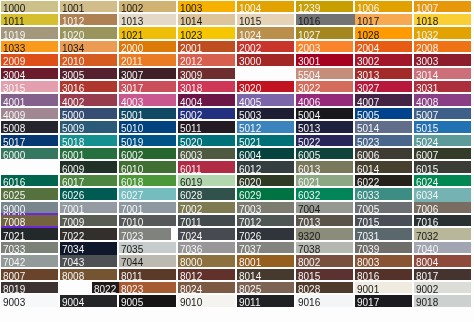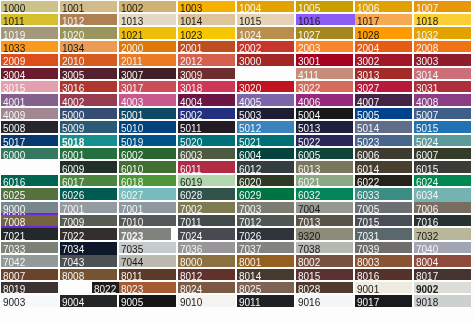--- a/index.html
+++ b/index.html
@@ -42,21 +42,21 @@
     <div class="swatch" style="left: 119px; top: 0.7px; width: 57px; height: 11.4px; background: rgb(208, 178, 114);">
       <span class="code" style="color: rgb(26, 26, 26);">1002</span>
     </div>
     <div class="swatch" style="left: 178px; top: 0.7px; width: 57px; height: 11.4px; background: rgb(246, 176, 0);">
       <span class="code" style="color: rgb(26, 26, 26);">1003</span>
     </div>
     <div class="swatch" style="left: 237px; top: 0.7px; width: 57px; height: 11.4px; background: rgb(226, 163, 0);">
       <span class="code" style="color: rgb(245, 245, 245);">1004</span>
     </div>
     <div class="swatch" style="left: 296px; top: 0.7px; width: 57px; height: 11.4px; background: rgb(200, 159, 0);">
-      <span class="code" style="color: rgb(245, 245, 245);">1005</span>
+      <span class="code" style="color: rgb(245, 245, 245);">1239</span>
     </div>
     <div class="swatch" style="left: 355px; top: 0.7px; width: 57px; height: 11.4px; background: rgb(225, 161, 0);">
       <span class="code" style="color: rgb(245, 245, 245);">1006</span>
     </div>
     <div class="swatch" style="left: 414px; top: 0.7px; width: 57px; height: 11.4px; background: rgb(232, 150, 10);">
       <span class="code" style="color: rgb(245, 245, 245);">1007</span>
     </div>
     <div class="swatch" style="left: 1px; top: 14.09px; width: 57px; height: 11.4px; background: rgb(213, 191, 46);">
       <span class="code" style="color: rgb(26, 26, 26);">1011</span>
     </div>
@@ -65,21 +65,21 @@
     </div>
     <div class="swatch" style="left: 119px; top: 14.09px; width: 57px; height: 11.4px; background: rgb(227, 217, 198);">
       <span class="code" style="color: rgb(26, 26, 26);">1013</span>
     </div>
     <div class="swatch" style="left: 178px; top: 14.09px; width: 57px; height: 11.4px; background: rgb(221, 196, 154);">
       <span class="code" style="color: rgb(26, 26, 26);">1014</span>
     </div>
     <div class="swatch" style="left: 237px; top: 14.09px; width: 57px; height: 11.4px; background: rgb(230, 210, 181);">
       <span class="code" style="color: rgb(26, 26, 26);">1015</span>
     </div>
-    <div class="swatch" style="left: 296px; top: 14.09px; width: 76px; height: 11.4px; background: #8b5cf6;">
+    <div class="swatch" style="left: 296px; top: 14.09px; width: 76px; height: 11.4px; background: #737373;">
       <span class="code" style="color: rgb(26, 26, 26);">1016</span>
     </div>
     <div class="swatch" style="left: 355px; top: 14.09px; width: 57px; height: 11.4px; background: rgb(246, 169, 80);">
       <span class="code" style="color: rgb(26, 26, 26);">1017</span>
     </div>
     <div class="swatch" style="left: 414px; top: 14.09px; width: 57px; height: 11.4px; background: rgb(250, 207, 52);">
       <span class="code" style="color: rgb(26, 26, 26);">1018</span>
     </div>
     <div class="swatch" style="left: 1px; top: 27.48px; width: 57px; height: 11.4px; background: rgb(163, 151, 124);">
       <span class="code" style="color: rgb(245, 245, 245);">1019</span>
@@ -159,21 +159,21 @@
     <div class="swatch" style="left: 60px; top: 67.65px; width: 57px; height: 11.4px; background: rgb(85, 33, 46);">
       <span class="code" style="color: rgb(245, 245, 245);">3005</span>
     </div>
     <div class="swatch" style="left: 119px; top: 67.65px; width: 57px; height: 11.4px; background: rgb(63, 32, 39);">
       <span class="code" style="color: rgb(245, 245, 245);">3007</span>
     </div>
     <div class="swatch" style="left: 178px; top: 67.65px; width: 57px; height: 11.4px; background: rgb(110, 45, 47);">
       <span class="code" style="color: rgb(245, 245, 245);">3009</span>
     </div>
     <div class="swatch" style="left: 296px; top: 67.65px; width: 57px; height: 11.4px; background: rgb(198, 141, 122);">
-      <span class="code" style="color: rgb(245, 245, 245);">4111</span>
+      <span class="code" style="color: rgb(245, 245, 245);">5504</span>
     </div>
     <div class="swatch" style="left: 355px; top: 67.65px; width: 57px; height: 11.4px; background: rgb(162, 43, 41);">
       <span class="code" style="color: rgb(245, 245, 245);">3013</span>
     </div>
     <div class="swatch" style="left: 414px; top: 67.65px; width: 57px; height: 11.4px; background: rgb(205, 111, 120);">
       <span class="code" style="color: rgb(245, 245, 245);">3014</span>
     </div>
     <div class="swatch" style="left: 1px; top: 81.04px; width: 57px; height: 11.4px; background: rgb(228, 159, 174);">
       <span class="code" style="color: rgb(245, 245, 245);">3015</span>
     </div>
@@ -267,21 +267,21 @@
     <div class="swatch" style="left: 355px; top: 121.21px; width: 57px; height: 11.4px; background: rgb(96, 110, 140);">
       <span class="code" style="color: rgb(245, 245, 245);">5014</span>
     </div>
     <div class="swatch" style="left: 414px; top: 121.21px; width: 57px; height: 11.4px; background: rgb(34, 113, 179);">
       <span class="code" style="color: rgb(245, 245, 245);">5015</span>
     </div>
     <div class="swatch" style="left: 1px; top: 134.6px; width: 57px; height: 11.4px; background: rgb(6, 57, 113);">
       <span class="code" style="color: rgb(245, 245, 245);">5017</span>
     </div>
     <div class="swatch" style="left: 60px; top: 134.6px; width: 57px; height: 11.4px; background: rgb(19, 144, 143);">
-      <span class="code" style="color: rgb(245, 245, 245); font-weight: bold;">5018</span>
+      <span class="code" style="color: rgb(245, 245, 245);">5018</span>
     </div>
     <div class="swatch" style="left: 119px; top: 134.6px; width: 57px; height: 11.4px; background: rgb(0, 83, 135);">
       <span class="code" style="color: rgb(245, 245, 245);">5019</span>
     </div>
     <div class="swatch" style="left: 178px; top: 134.6px; width: 57px; height: 11.4px; background: rgb(0, 112, 121);">
       <span class="code" style="color: rgb(245, 245, 245);">5020</span>
     </div>
     <div class="swatch" style="left: 237px; top: 134.6px; width: 57px; height: 11.4px; background: rgb(0, 112, 119);">
       <span class="code" style="color: rgb(245, 245, 245);">5021</span>
     </div>
@@ -437,21 +437,21 @@
     </div>
     <div class="swatch" style="left: 414px; top: 214.94px; width: 57px; height: 11.4px; background: rgb(41, 49, 51);">
       <span class="code" style="color: rgb(245, 245, 245);">7016</span>
     </div>
     <div class="swatch" style="left: 1px; top: 228.33px; width: 57px; height: 11.4px; background: rgb(35, 40, 43);">
       <span class="code" style="color: rgb(245, 245, 245);">7021</span>
     </div>
     <div class="swatch" style="left: 60px; top: 228.33px; width: 57px; height: 11.4px; background: rgb(51, 47, 44);">
       <span class="code" style="color: rgb(245, 245, 245);">7022</span>
     </div>
-    <div class="swatch" style="left: 119px; top: 228.33px; width: 52px; height: 11.4px; background: rgb(128, 131, 125); font-weight: bold;">
+    <div class="swatch" style="left: 119px; top: 228.33px; width: 52px; height: 11.4px; background: rgb(128, 131, 125);">
       <span class="code" style="color: rgb(245, 245, 245);">7023</span>
     </div>
     <div class="swatch" style="left: 178px; top: 228.33px; width: 57px; height: 11.4px; background: rgb(71, 74, 81);">
       <span class="code" style="color: rgb(245, 245, 245);">7024</span>
     </div>
     <div class="swatch" style="left: 237px; top: 228.33px; width: 57px; height: 11.4px; background: rgb(47, 53, 59);">
       <span class="code" style="color: rgb(245, 245, 245);">7026</span>
     </div>
     <div class="swatch" style="left: 296px; top: 228.33px; width: 57px; height: 11.4px; background: rgb(139, 140, 122);">
       <span class="code" style="color: rgb(26, 26, 26);">9320</span>
@@ -548,21 +548,21 @@
     </div>
     <div class="swatch" style="left: 237px; top: 281.89px; width: 57px; height: 11.4px; background: rgb(125, 99, 83);">
       <span class="code" style="color: rgb(245, 245, 245);">8025</span>
     </div>
     <div class="swatch" style="left: 296px; top: 281.89px; width: 57px; height: 11.4px; background: rgb(80, 58, 44);">
       <span class="code" style="color: rgb(245, 245, 245);">8028</span>
     </div>
     <div class="swatch" style="left: 355px; top: 281.89px; width: 57px; height: 11.4px; background: rgb(239, 235, 224);">
       <span class="code" style="color: rgb(26, 26, 26);">9001</span>
     </div>
-    <div class="swatch" style="left: 414px; top: 281.89px; width: 57px; height: 11.4px; background: rgb(221, 221, 215); font-weight: bold;">
+    <div class="swatch" style="left: 414px; top: 281.89px; width: 57px; height: 11.4px; background: rgb(221, 221, 215);">
       <span class="code" style="color: rgb(26, 26, 26);">9002</span>
     </div>
     <div class="swatch" style="left: 1px; top: 295.28px; width: 57px; height: 11.4px; background: rgb(246, 248, 250);">
       <span class="code" style="color: rgb(26, 26, 26);">9003</span>
     </div>
     <div class="swatch" style="left: 60px; top: 295.28px; width: 57px; height: 11.4px; background: rgb(35, 37, 39);">
       <span class="code" style="color: rgb(245, 245, 245);">9004</span>
     </div>
     <div class="swatch" style="left: 119px; top: 295.28px; width: 57px; height: 11.4px; background: rgb(21, 21, 21);">
       <span class="code" style="color: rgb(245, 245, 245);">9005</span>

